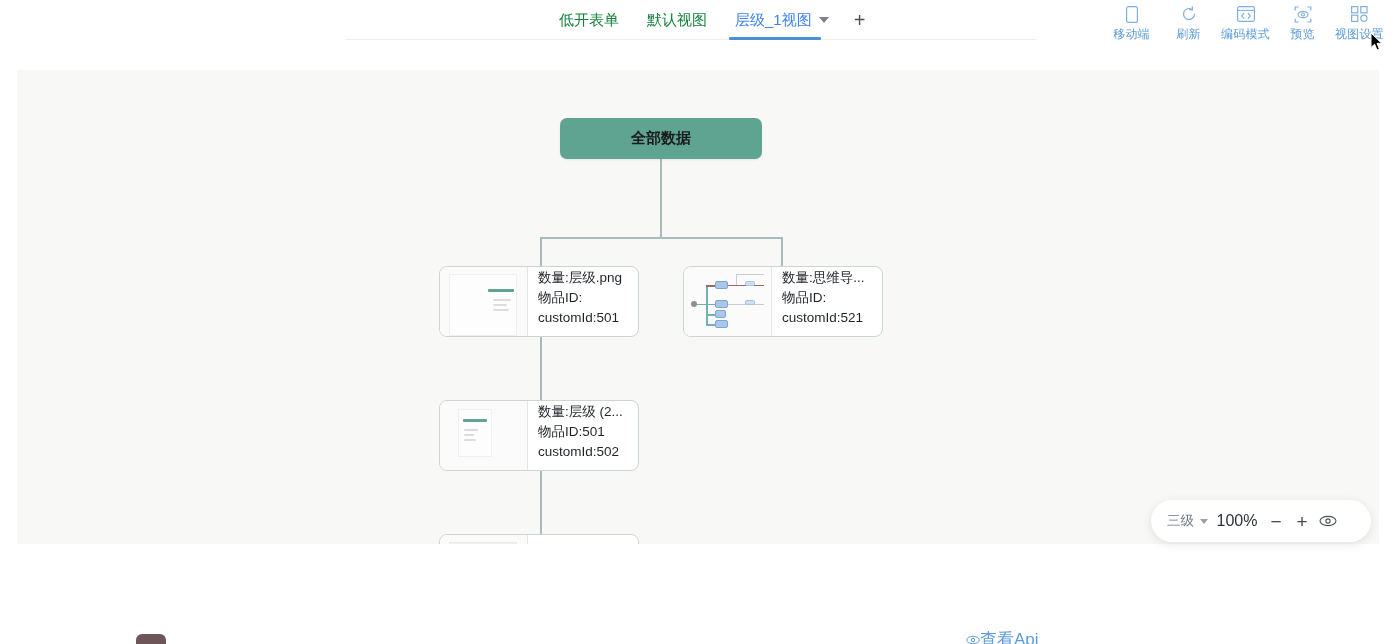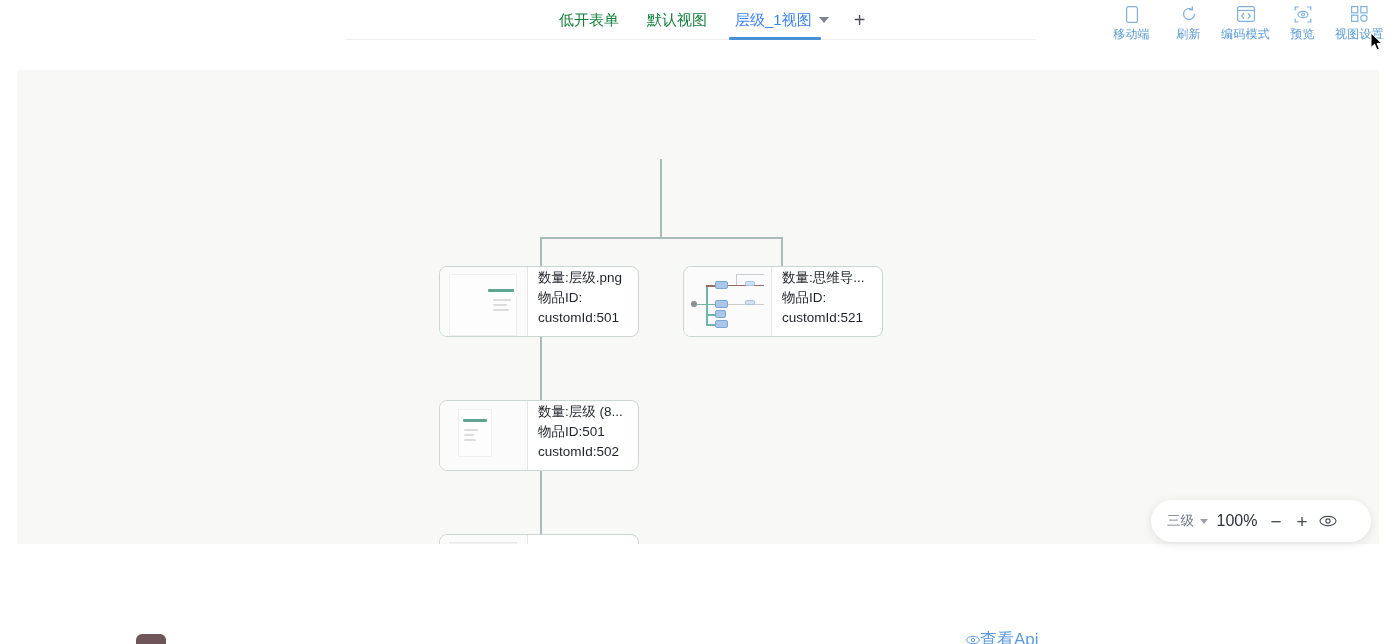--- a/index.html
+++ b/index.html
@@ -321,20 +321,23 @@
 
 <div class="canvas">
 
   <div class="conn" style="left:643px; top:89px; width:1.5px; height:79px;"></div>
   <div class="conn" style="left:523px; top:167px; width:242px; height:1.5px;"></div>
   <div class="conn" style="left:523px; top:167px; width:1.5px; height:30px;"></div>
   <div class="conn" style="left:764px; top:167px; width:1.5px; height:30px;"></div>
   <div class="conn" style="left:523px; top:266px; width:1.5px; height:66px;"></div>
   <div class="conn" style="left:523px; top:400px; width:1.5px; height:66px;"></div>
 
+  <div class="node-root">
+    <span>全部数据</span>
+  </div>
 
   <div class="card" style="left:422px; top:196px; width:200px; height:71px;">
     <div class="card-thumb">
       <div class="thumb-doc">
         <div class="thumb-bar" style="right:2px; top:14px; width:26px;"></div>
         <div class="thumb-lines" style="position:absolute; right:5px; top:24px; width:18px;">
           <span style="width:100%"></span>
             <span style="width:80%"></span>
             <span style="width:90%"></span>
         </div>
@@ -382,21 +385,21 @@
       <div class="thumb-doc" style="left:18px; top:8px; width:34px; height:48px;">
         <div class="thumb-bar" style="left:4px; top:9px; width:24px;"></div>
         <div class="thumb-lines" style="position:absolute; left:5px; top:19px; width:14px;">
           <span style="width:100%"></span>
             <span style="width:70%"></span>
             <span style="width:85%"></span>
         </div>
       </div>
     </div>
     <div class="card-text">
-      <div class="card-line">数量:层级 (8...</div>
+      <div class="card-line">数量:层级 (2...</div>
       <div class="card-line">物品ID:501</div>
       <div class="card-line">customId:502</div>
     </div>
   </div>
 
   <div class="card" style="left:422px; top:464px; width:200px; height:71px;">
     <div class="card-thumb">
       <div class="thumb-doc" style="left:9px; top:7px; width:68px; height:14px; background:#f1f1f1; border-color:#eaeaea;"></div>
     </div>
     <div class="card-text">

